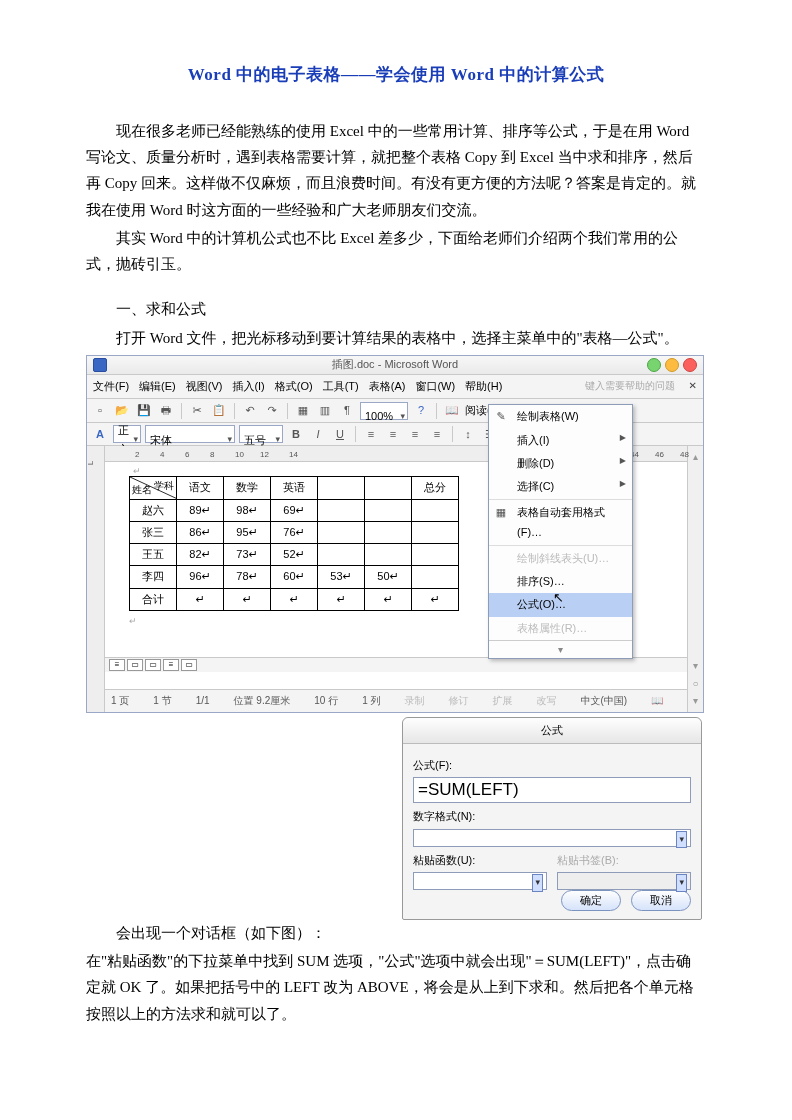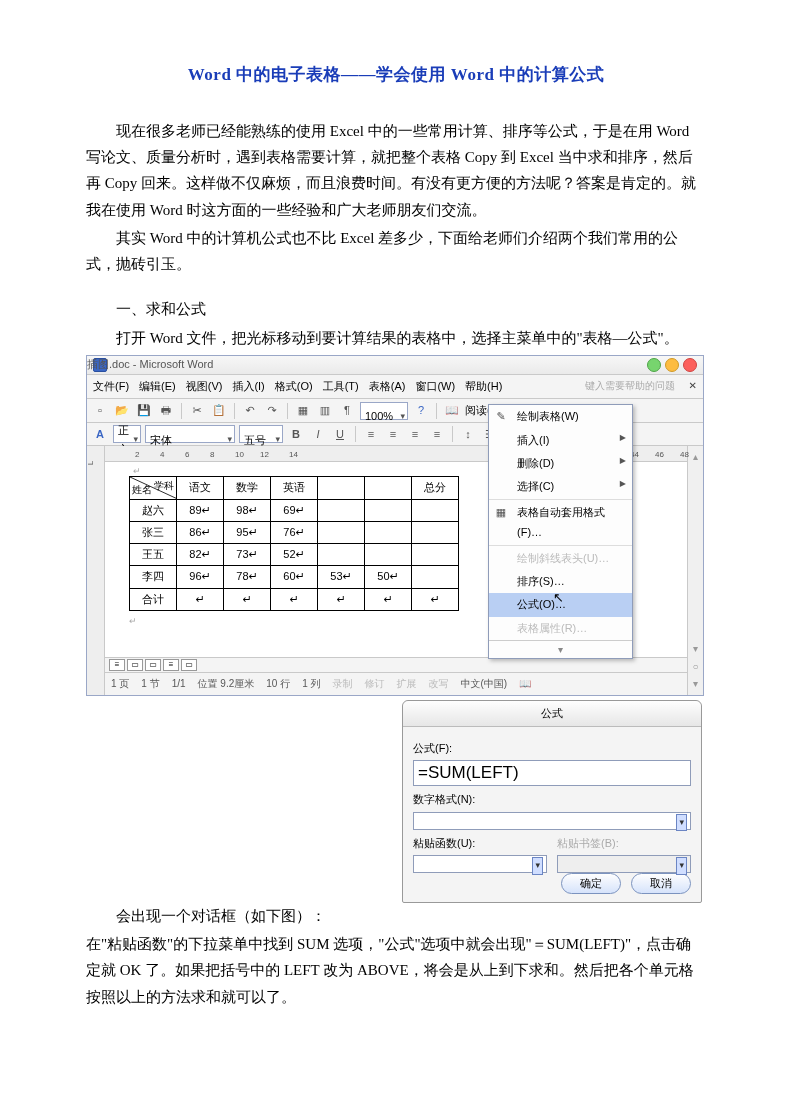--- a/index.html
+++ b/index.html
@@ -37,21 +37,21 @@
   }
   .titlebar {
     background: linear-gradient(#f7f7f7,#eaeaea);
     display: flex;
     align-items: center;
     padding: 2px 6px;
     border-bottom: 1px solid #c9c9c9;
     position: relative;
   }
   .titlebar .icon { width:14px;height:14px;background:#3a66c4;border:1px solid #2a4fa0;margin-right:300px;border-radius:2px;}
-  .titlebar .title-text { position:absolute;left:0;right:0;text-align:left;color:#555;}
+  .titlebar .title-text { position:absolute;left:0;right:0;text-align:center;color:#555;}
   .winbtns { position:absolute; right:6px; display:flex; gap:4px;}
   .winbtn { width:14px;height:14px;border-radius:7px;display:inline-block;}
   .wb-min{background:#77d46e;border:1px solid #4fa548;}
   .wb-max{background:#fdbc40;border:1px solid #d09a28;}
   .wb-close{background:#fc605c;border:1px solid #cf4442;}
   .menubar {
     display:flex;gap:10px;padding:2px 6px;border-bottom:1px solid #c9c9c9;background:#f4f4f4;
     position:relative;
   }
   .menubar .help-hint{position:absolute;right:28px;color:#aaa;font-size:10px;}
@@ -84,21 +84,21 @@
     box-shadow:2px 2px 4px rgba(0,0,0,0.25);font-size:11px;z-index:10;
   }
   .dropdown-menu .item{padding:2px 8px 2px 28px;position:relative;}
   .dropdown-menu .item.sub::after{content:"▶";position:absolute;right:6px;font-size:8px;color:#555;}
   .dropdown-menu .item.sep{border-bottom:1px solid #ddd;margin:1px 0;padding:0;height:1px;}
   .dropdown-menu .item.highlight{background:#b9cff3;}
   .dropdown-menu .item.disabled{color:#bbb;}
   .dropdown-menu .icon{position:absolute;left:4px;width:16px;text-align:center;color:#555;}
   .dropdown-menu .expand{border-top:1px solid #ccc;text-align:center;color:#888;font-size:10px;padding:0;}
   .cursor-arrow{position:absolute;left:448px;top:125px;font-size:13px;z-index:11;color:#000;}
-  .statusbar{border-top:1px solid #c9c9c9;background:#f4f4f4;padding:2px 6px;display:flex;gap:12px;font-size:10px;color:#555;}
+  .statusbar{border-top:1px solid #c9c9c9;background:#f4f4f4;padding:2px 6px;display:flex;gap:24px;font-size:10px;color:#555;margin-top:17px;}
   .viewbar{border-top:1px solid #c9c9c9;background:#f4f4f4;padding:1px 4px;display:flex;gap:2px;}
   .viewbar .vb{width:16px;height:12px;border:1px solid #999;background:#fff;font-size:8px;display:flex;align-items:center;justify-content:center;}
   .scrollbar-right{width:16px;border-left:1px solid #c9c9c9;background:#f0f0f0;display:flex;flex-direction:column;justify-content:space-between;align-items:center;padding:2px 0;color:#999;font-size:10px;}
 
   
   .formula-dialog{
     width:300px;margin-left:316px;border:1px solid #999;
     font-family:Tahoma,"宋体",sans-serif;font-size:11px;background:#f4f4f4;
     border-radius:6px 6px 2px 2px;
   }

